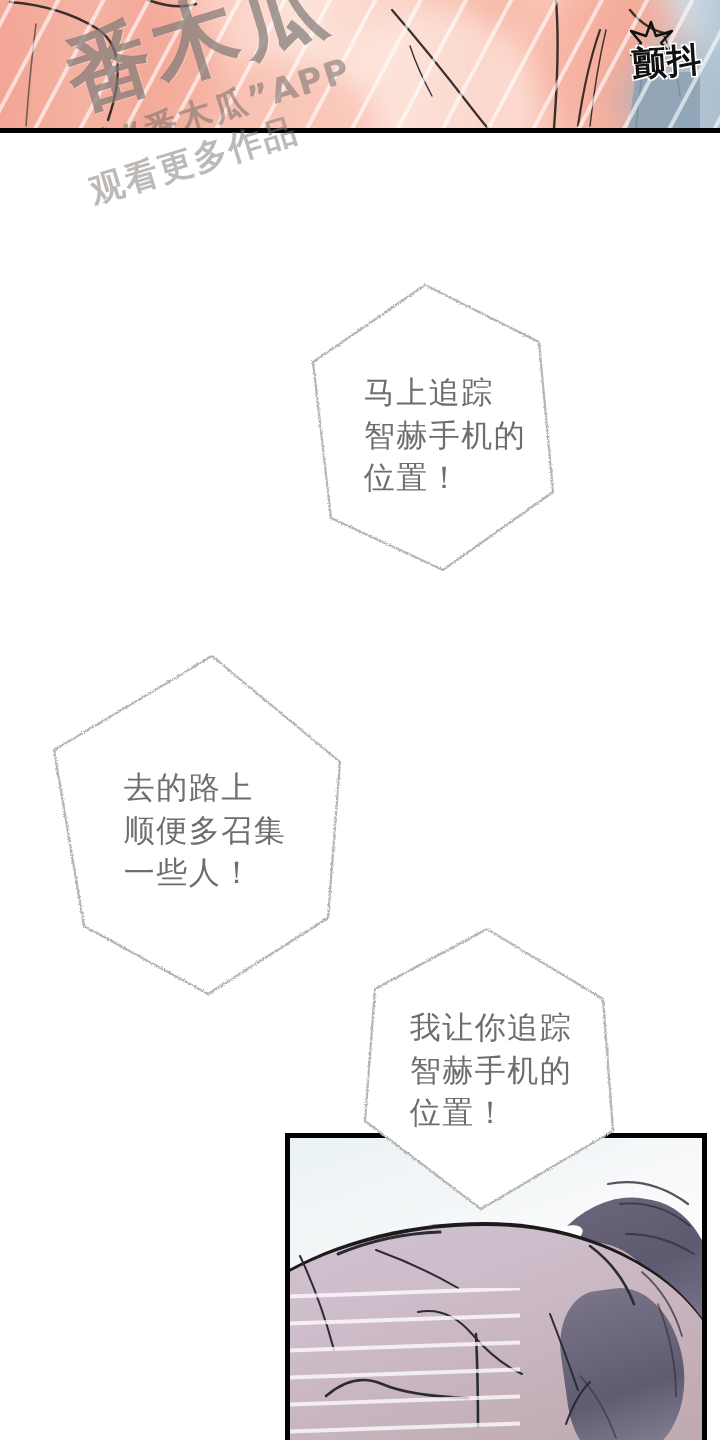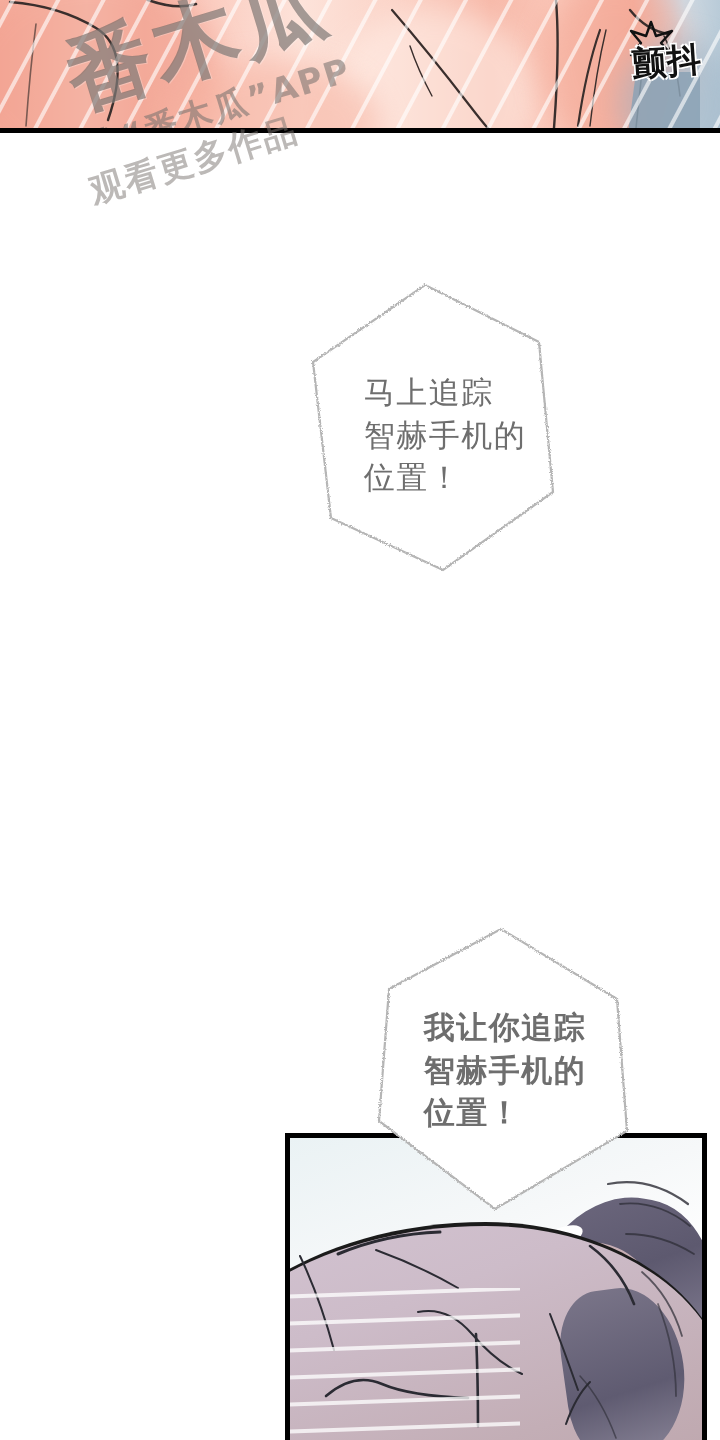--- a/index.html
+++ b/index.html
@@ -102,21 +102,21 @@
     font-size:31px;
     line-height:1.37;
     letter-spacing:1.5px;
     font-family:"DejaVu Sans", sans-serif;
     white-space:pre-line;
     user-select:none;
   }
 
   #bubble-1 { left:295px; top:280px; width:300px; height:310px; }
   #bubble-2 { left:40px;  top:650px; width:330px; height:360px; }
-  #bubble-3 { left:355px; top:925px; width:300px; height:290px; z-index:12;font-weight:bold; }
+  #bubble-3 { left:341px; top:925px; width:300px; height:290px; z-index:12; }
 
   
   .bottom-panel {
     position:absolute; left:285px; top:1133px; width:422px; height:307px;
     border:5px solid #000; border-bottom:none;
     background:linear-gradient(180deg,#f4f7f8 0%, #eef3f5 40%, #e9eef1 100%);
     overflow:hidden;
     z-index:8;
   }
   .bp-sky {
@@ -256,20 +256,35 @@
         </filter>
       </defs>
       <polygon points="130,5 244,62 258,212 148,290 36,238 18,82" fill="#ffffff"></polygon>
       <polygon points="130,5 244,62 258,212 148,290 36,238 18,82" fill="none" stroke="#b5b5b5" stroke-width="2.2" filter="url(#rough1)"></polygon>
     </svg>
     <div class="lines">马上追踪
 智赫手机的
 位置！</div>
   </div>
 
+  <div class="bubble" id="bubble-2">
+    <svg viewBox="0 0 330 360" preserveAspectRatio="none">
+      <defs>
+        <filter id="rough2" x="-15%" y="-15%" width="130%" height="130%">
+          <feTurbulence type="fractalNoise" baseFrequency="0.85" numOctaves="3" seed="19" result="n"></feTurbulence>
+          <feDisplacementMap in="SourceGraphic" in2="n" scale="3.6" xChannelSelector="R" yChannelSelector="G"></feDisplacementMap>
+        </filter>
+      </defs>
+      <polygon points="172,6 300,112 288,268 168,344 44,276 14,100" fill="#ffffff"></polygon>
+      <polygon points="172,6 300,112 288,268 168,344 44,276 14,100" fill="none" stroke="#b5b5b5" stroke-width="2.2" filter="url(#rough2)"></polygon>
+    </svg>
+    <div class="lines">去的路上
+顺便多召集
+一些人！</div>
+  </div>
 
   <div class="bottom-panel">
     <div class="bp-sky"></div>
     <div class="bp-hair"></div>
     <div class="bp-eye"></div>
     <div class="bp-face"></div>
     <div class="bp-neck"></div>
     <div class="bp-ear"></div>
     <div class="bp-mouth"></div>
     <div class="bp-collar"></div>

